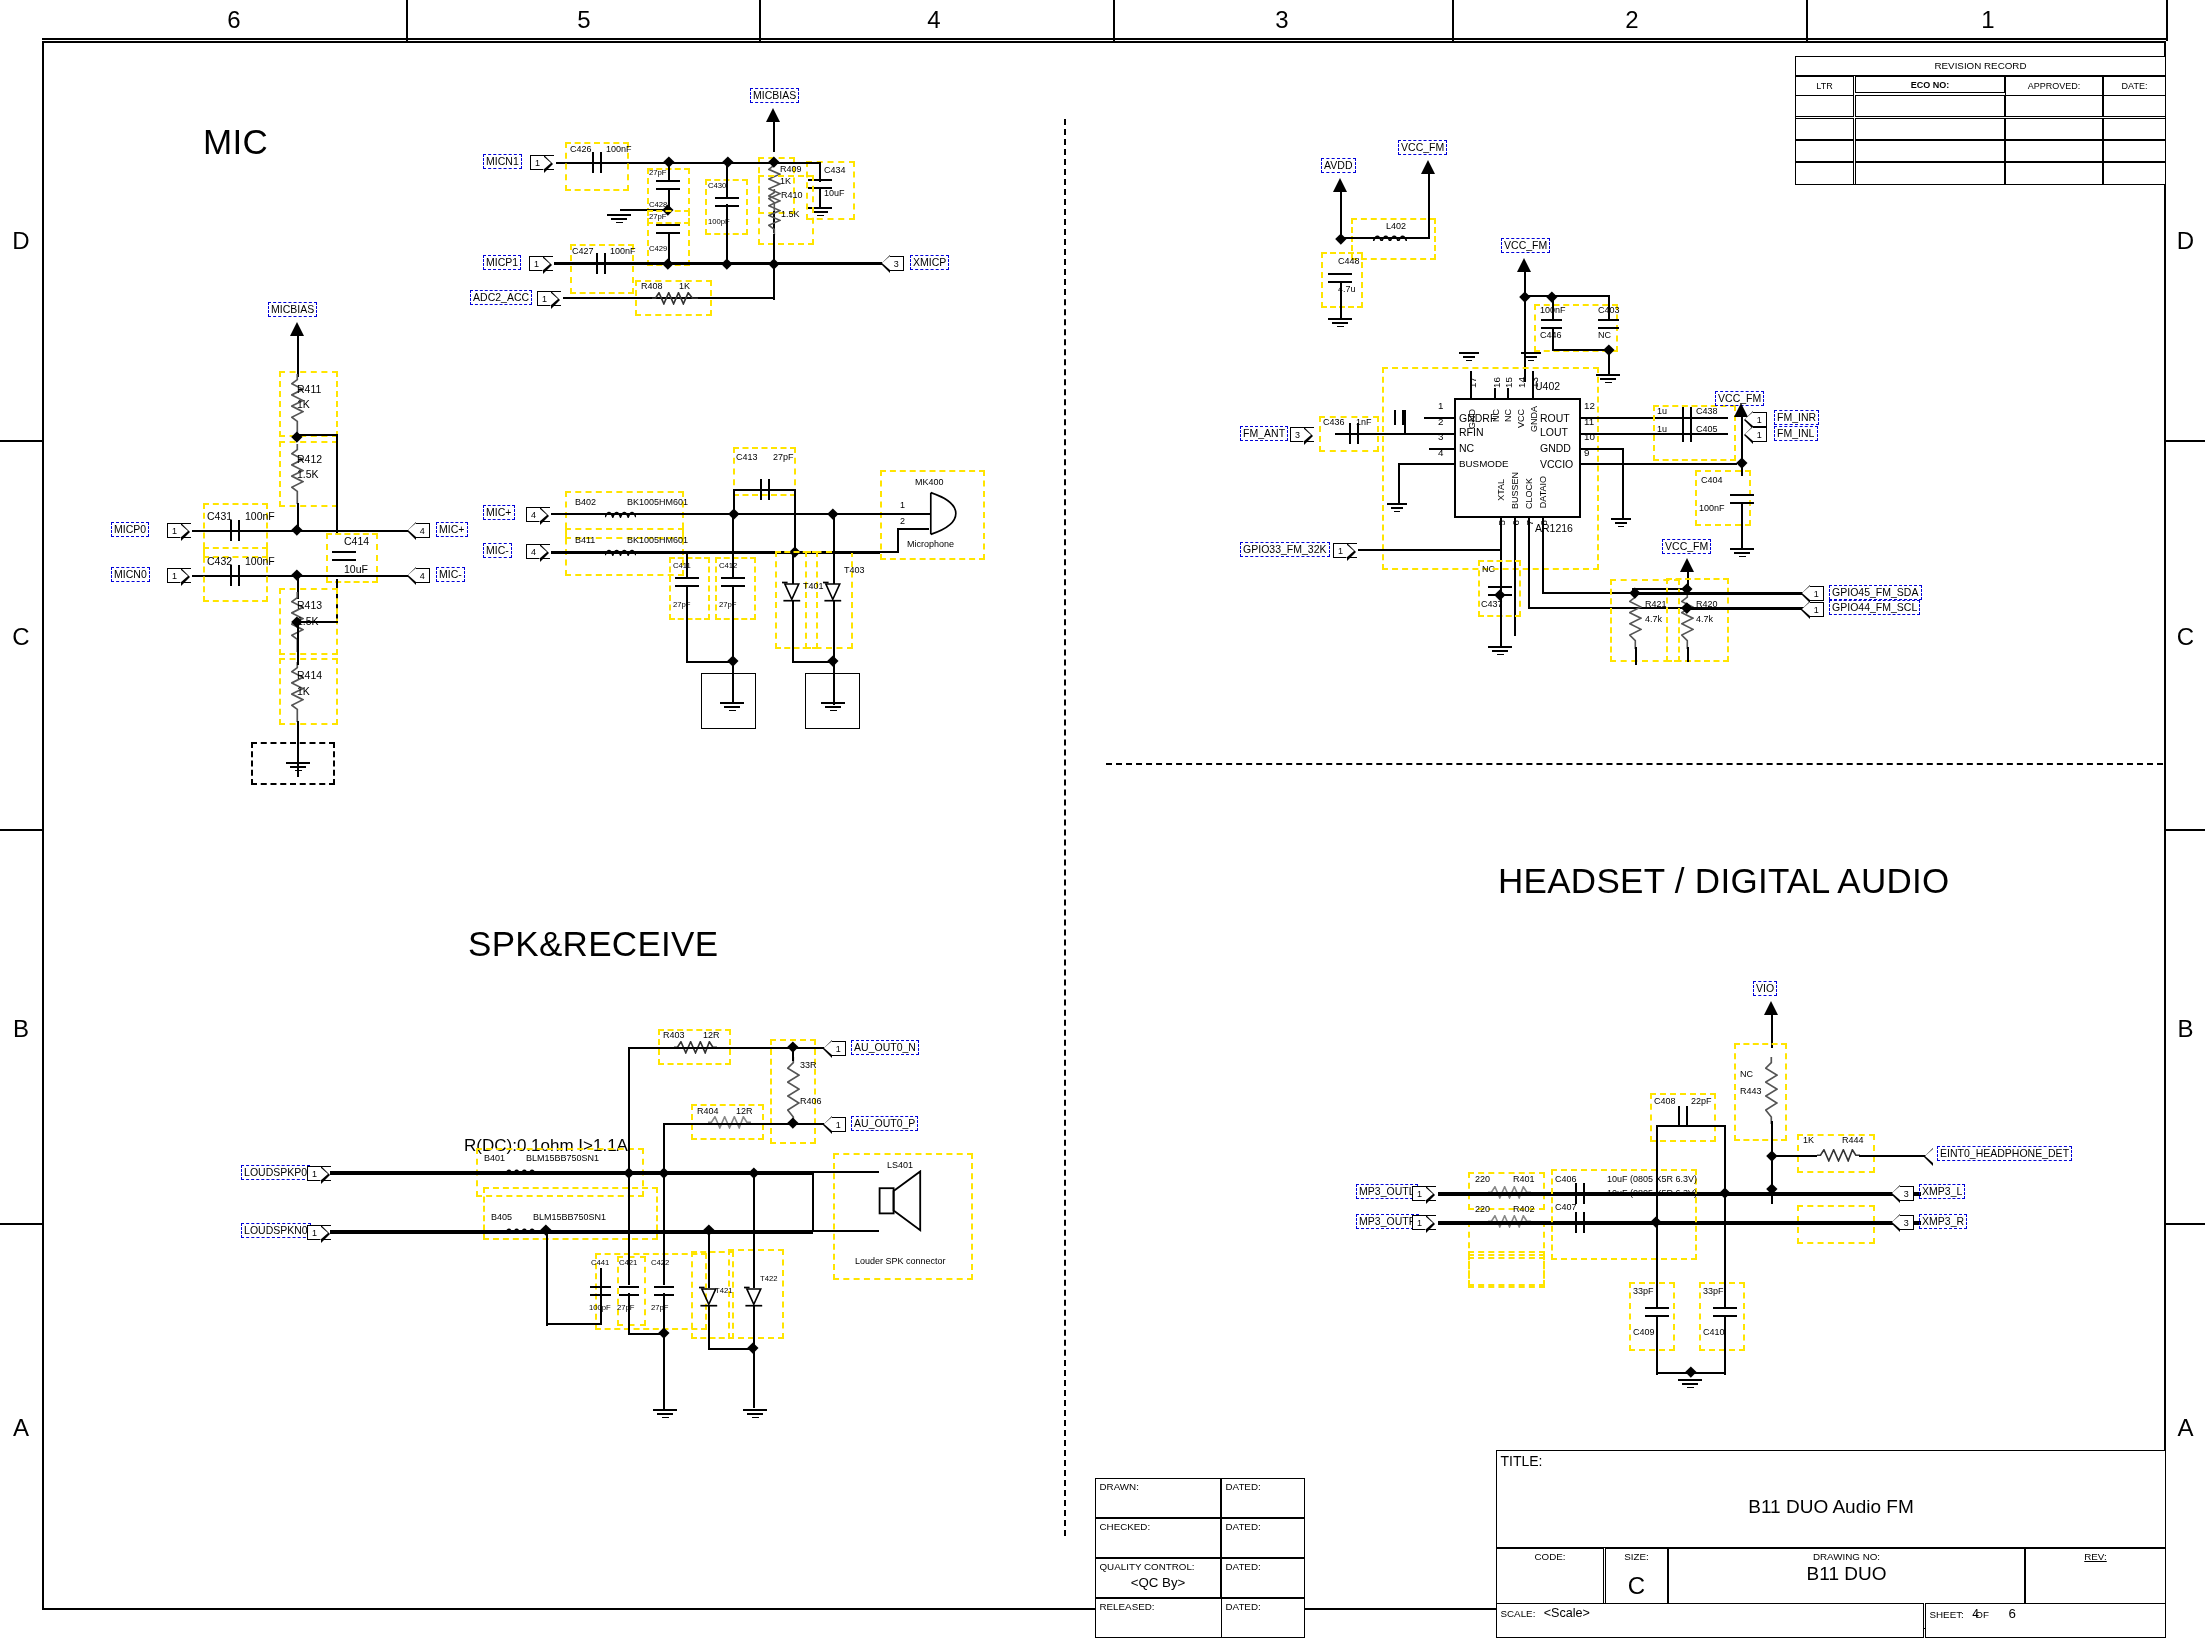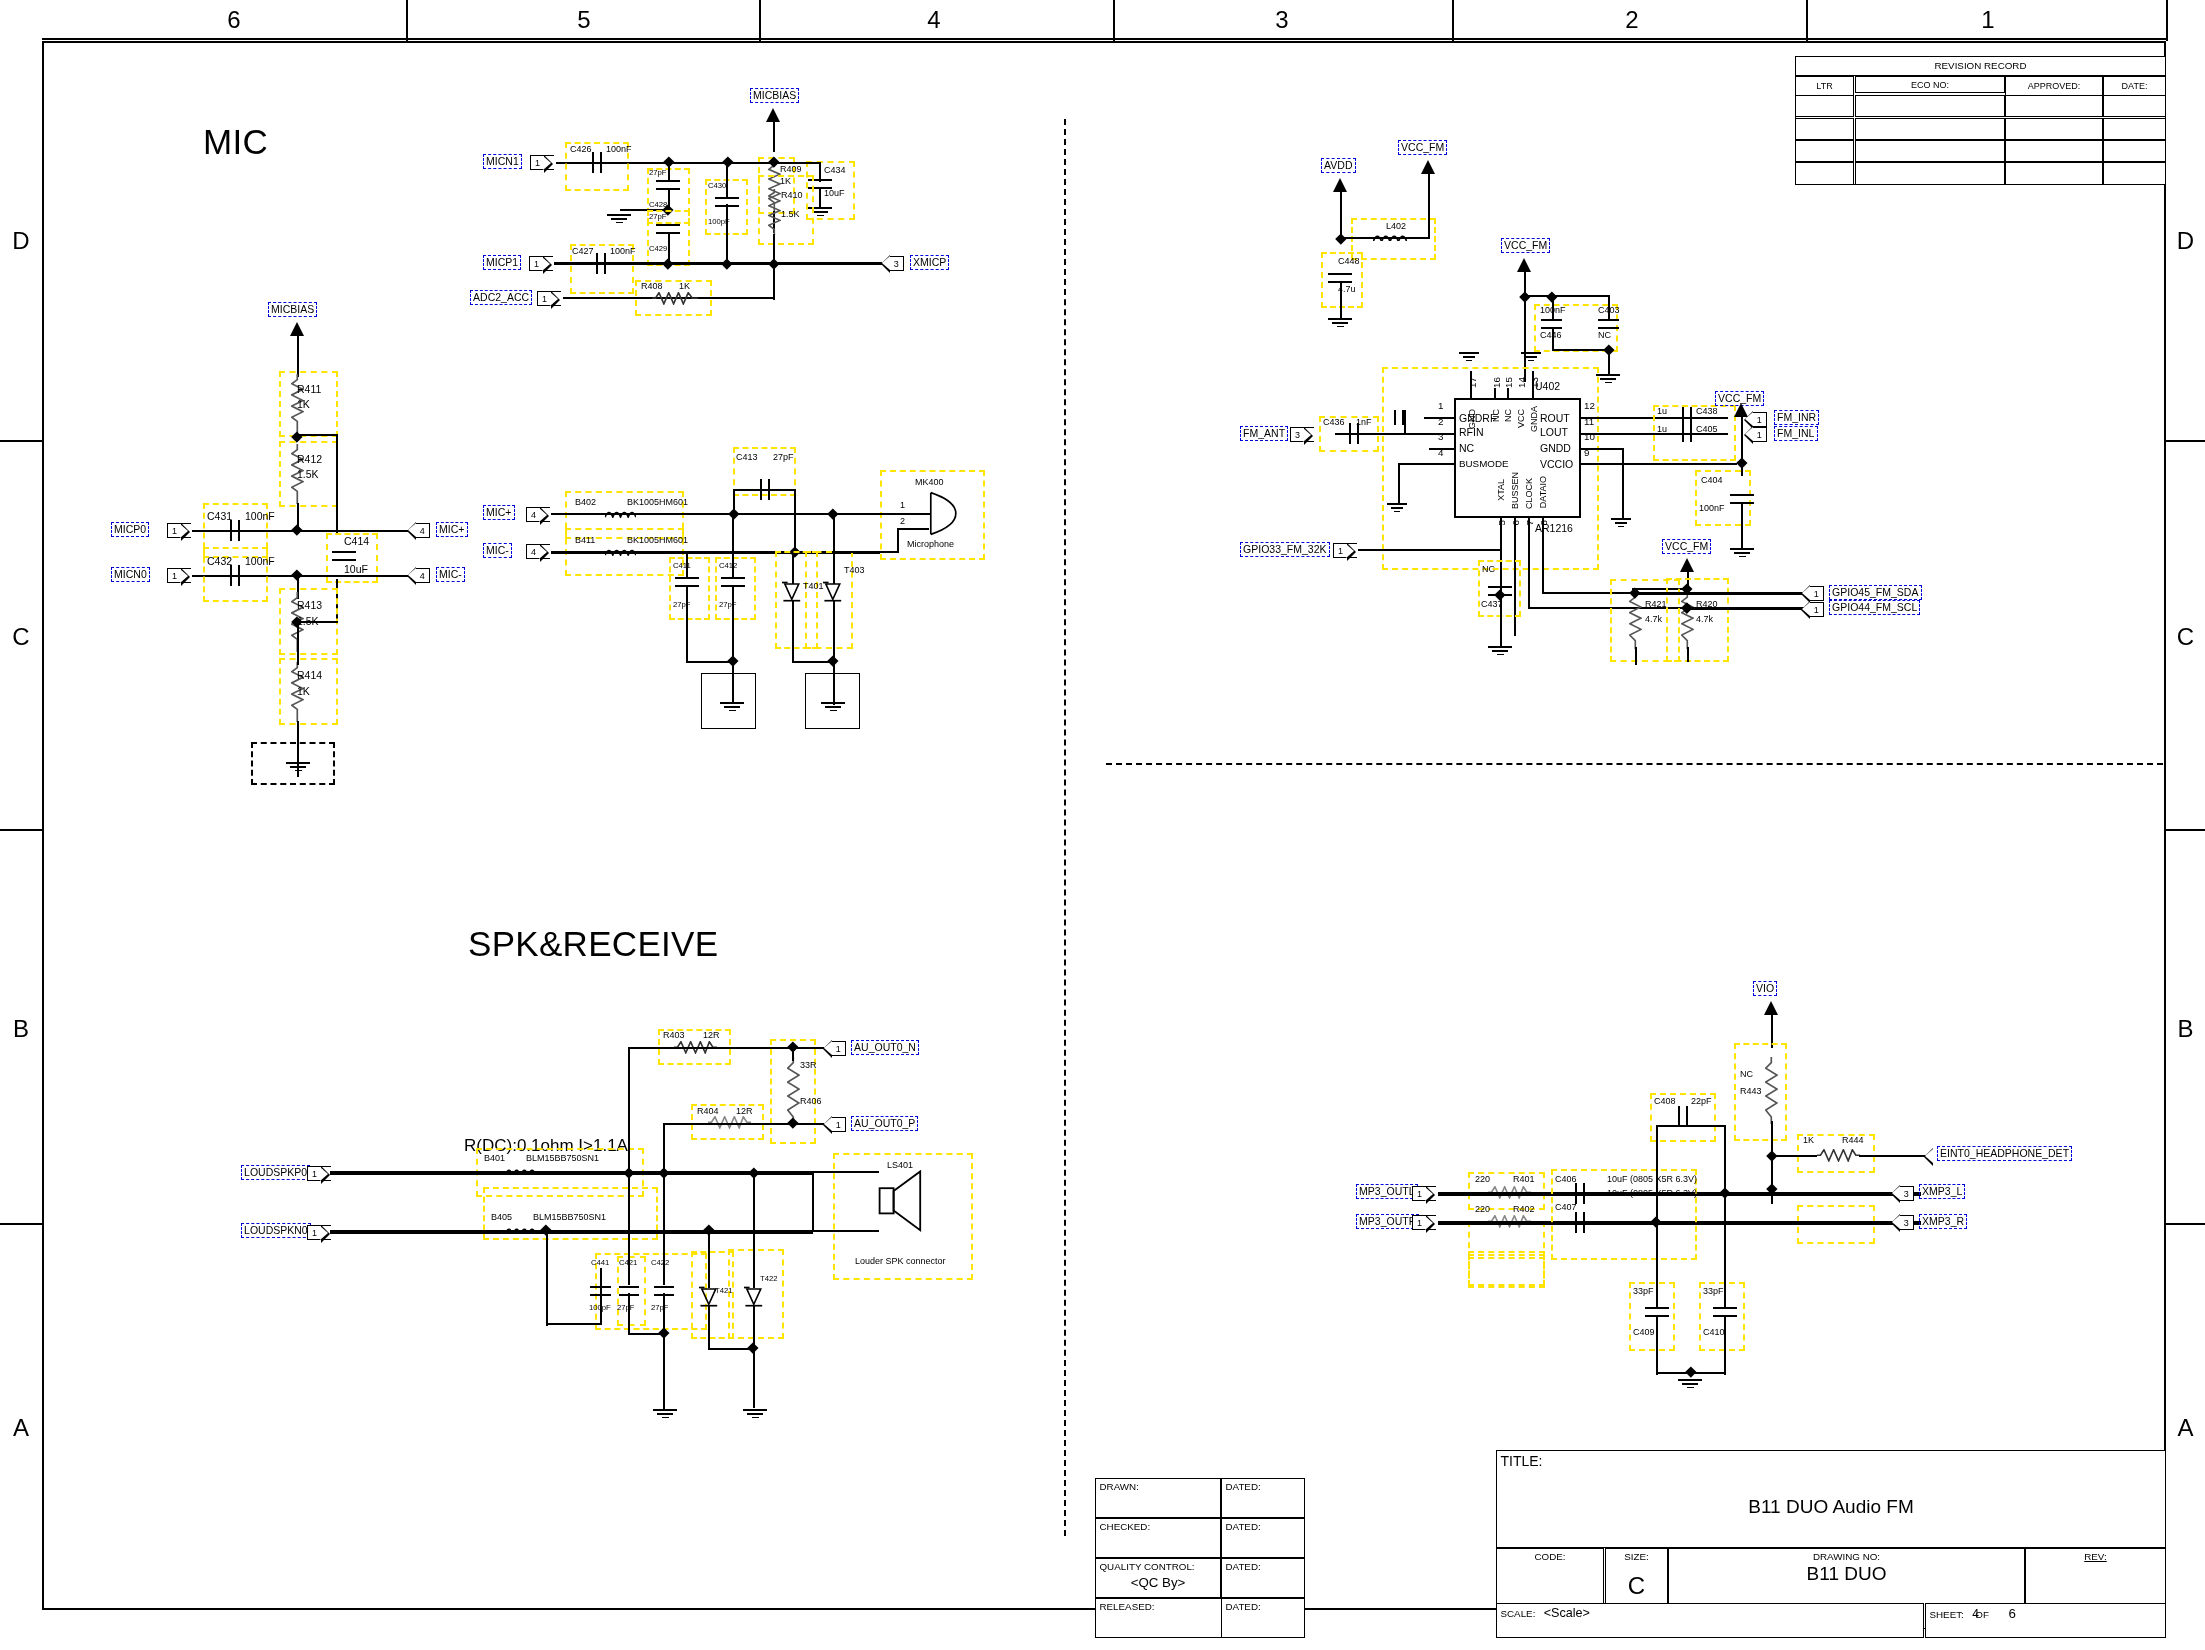--- a/index.html
+++ b/index.html
@@ -132,21 +132,21 @@
   <div class="frame-tick" style="left:2166px;top:829px;width:39px;height:2.1px;"></div>
   <div class="frame-tick" style="left:2166px;top:1223px;width:39px;height:2.1px;"></div>
   <div class="zone-row" style="left:2166px;top:227px;">D</div>
   <div class="zone-row" style="left:2166px;top:623px;">C</div>
   <div class="zone-row" style="left:2166px;top:1015px;">B</div>
   <div class="zone-row" style="left:2166px;top:1414px;">A</div>
 
   <div class="tb" style="left:1795px;top:56px;width:371px;height:129px;"></div>
   <div class="tb-cell ctr" style="left:1795px;top:56px;width:371px;height:19.6px;">REVISION RECORD</div>
   <div class="tb-cell ctr" style="left:1795px;top:76px;width:59px;height:19.6px;font-size:9px;">LTR</div>
-  <div class="tb-cell ctr" style="left:1855px;top:76px;width:150px;height:17px;font-size:9px;">ECO NO:</div>
+  <div class="tb-cell ctr" style="left:1855px;top:76px;width:150px;height:17px;font-size:9px;font-weight:bold;">ECO NO:</div>
   <div class="tb-cell ctr" style="left:2005px;top:76px;width:98px;height:19.6px;font-size:9px;">APPROVED:</div>
   <div class="tb-cell ctr" style="left:2103px;top:76px;width:63px;height:19.6px;font-size:9px;">DATE:</div>
   <div class="tb-cell" style="left:1795px;top:95px;width:59px;height:22.4px;"></div>
   <div class="tb-cell" style="left:1855px;top:95px;width:150px;height:22.4px;"></div>
   <div class="tb-cell" style="left:2005px;top:95px;width:98px;height:22.4px;"></div>
   <div class="tb-cell" style="left:2103px;top:95px;width:63px;height:22.4px;"></div>
   <div class="tb-cell" style="left:1795px;top:118px;width:59px;height:22.4px;"></div>
   <div class="tb-cell" style="left:1855px;top:118px;width:150px;height:22.4px;"></div>
   <div class="tb-cell" style="left:2005px;top:118px;width:98px;height:22.4px;"></div>
   <div class="tb-cell" style="left:2103px;top:118px;width:63px;height:22.4px;"></div>
@@ -157,20 +157,21 @@
   <div class="tb-cell" style="left:1795px;top:162px;width:59px;height:23px;"></div>
   <div class="tb-cell" style="left:1855px;top:162px;width:150px;height:23px;"></div>
   <div class="tb-cell" style="left:2005px;top:162px;width:98px;height:23px;"></div>
   <div class="tb-cell" style="left:2103px;top:162px;width:63px;height:23px;"></div>
 
   <div class="dividerV" style="left:1064px;top:119px;height:1417px;"></div>
   <div class="divider" style="left:1106px;top:763px;width:1057px;"></div>
 
   <div class="heading" style="left:203px;top:122px;">MIC</div>
   <div class="heading" style="left:468px;top:924px;">SPK&amp;RECEIVE</div>
+  <div class="heading" style="left:1498px;top:861px;">HEADSET / DIGITAL AUDIO</div>
 
   <div class="netlabel" style="left:268px;top:302px;">MICBIAS</div>
   <div class="pwrarrow" style="left:290px;top:322px;"></div>
   <div class="wire wv" style="left:297px;top:335px;height:42px;"></div>
 
   <div class="hl" style="left:279px;top:371px;width:59px;height:66px;"></div>
   <svg class="resV" style="left:291px;top:374px;height:60px;" width="12.6" height="60" viewBox="0 0 18 86">
     <polyline points="9,0 9,8 1,14 17,22 1,30 17,38 1,46 17,54 1,62 9,68 9,86" fill="none" stroke="#555" stroke-width="2.4"></polyline>
   </svg>
   <div class="lbl" style="left:297px;top:384px;">R411</div>

